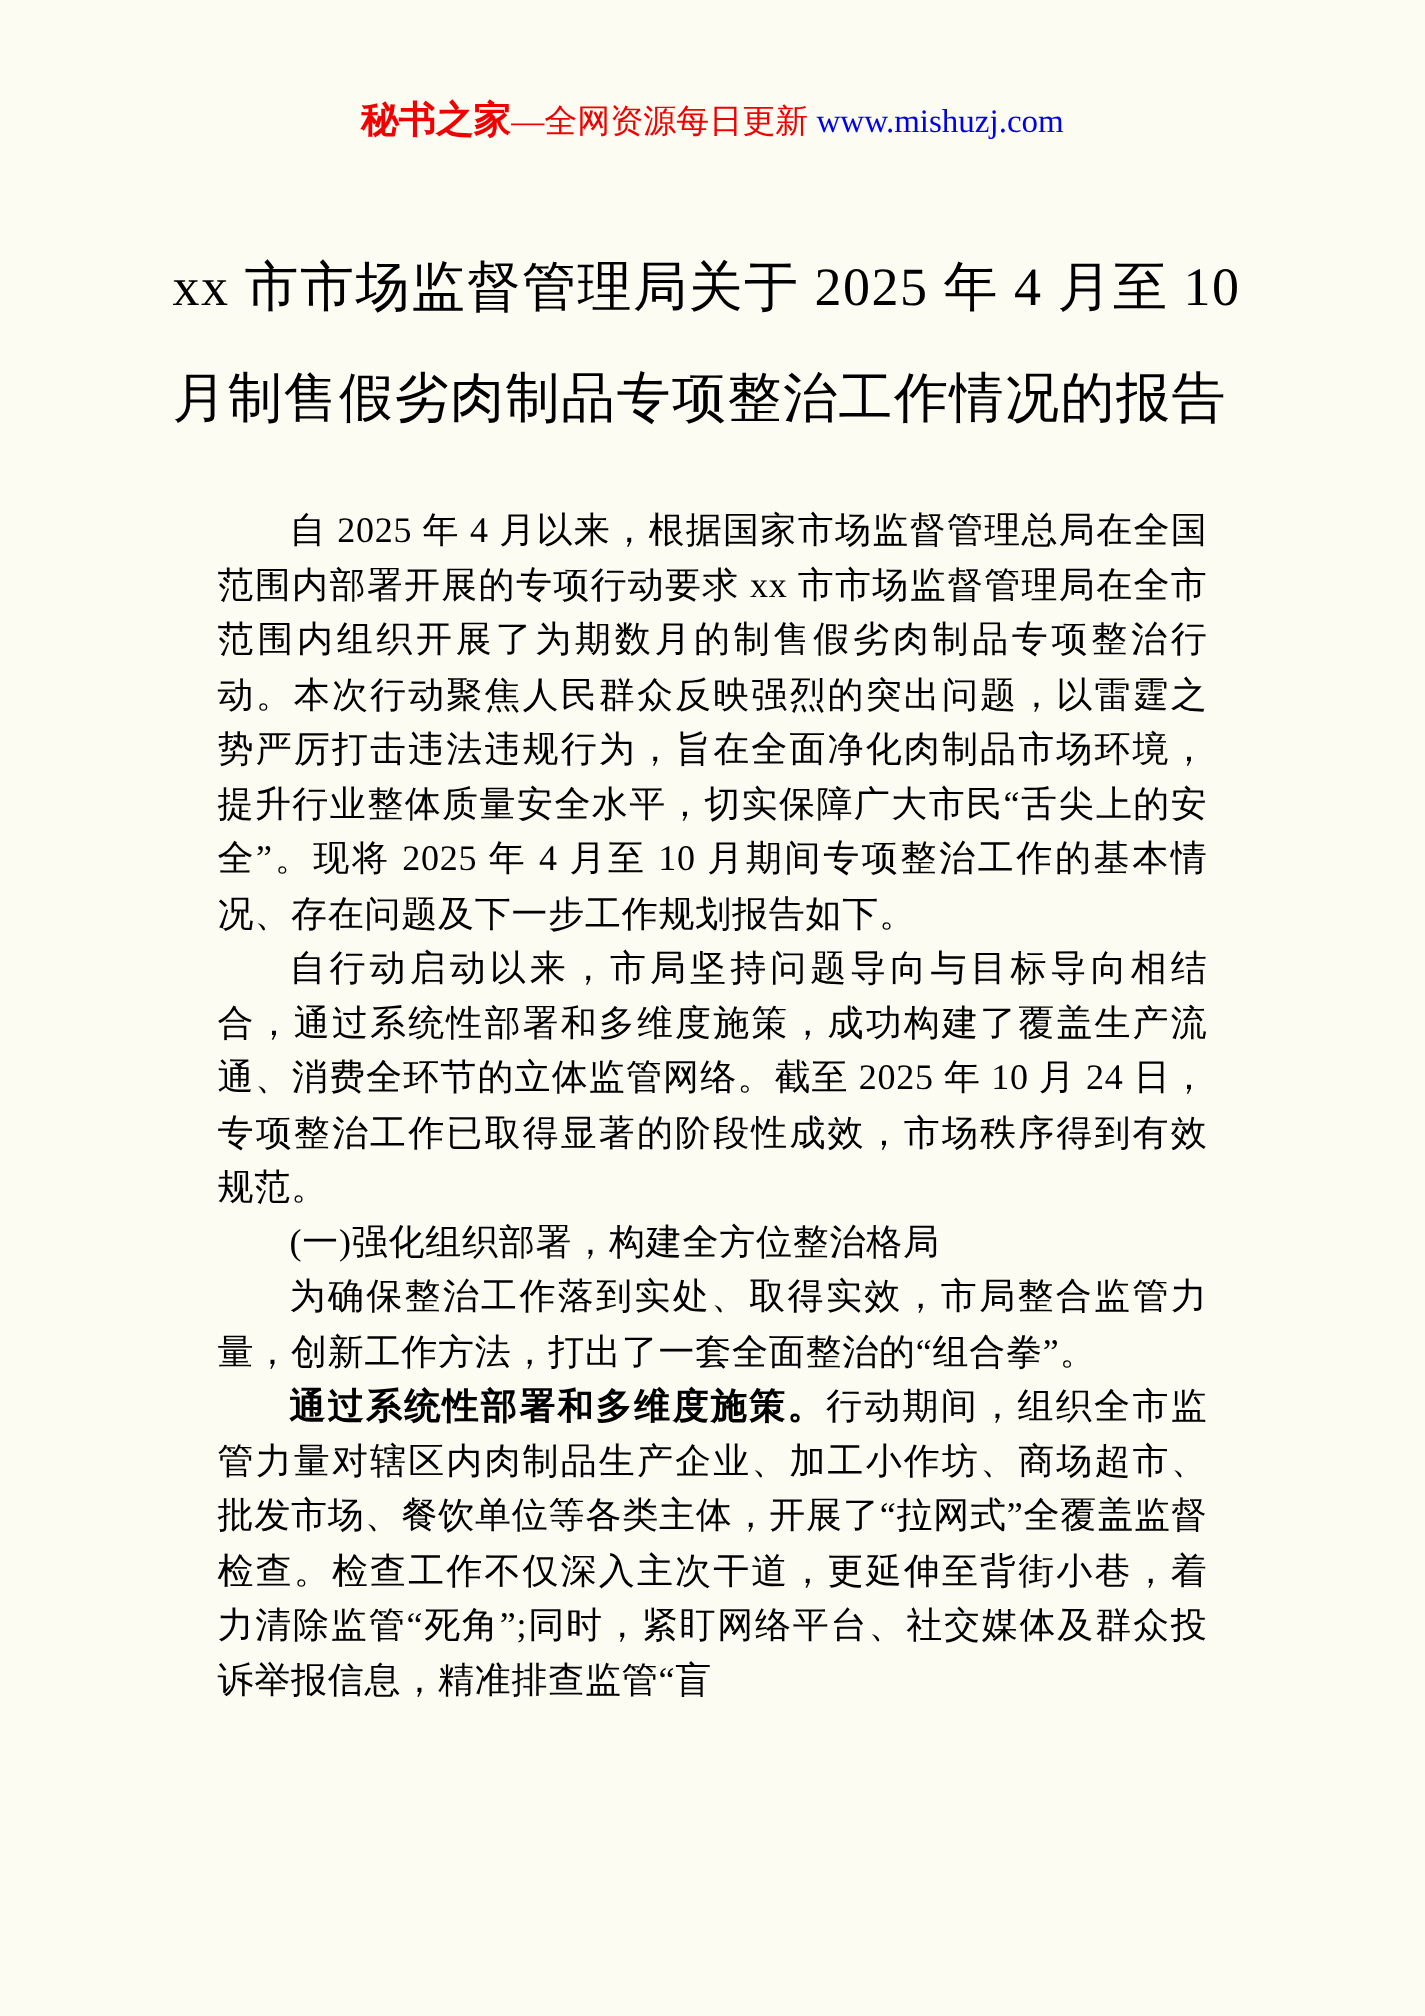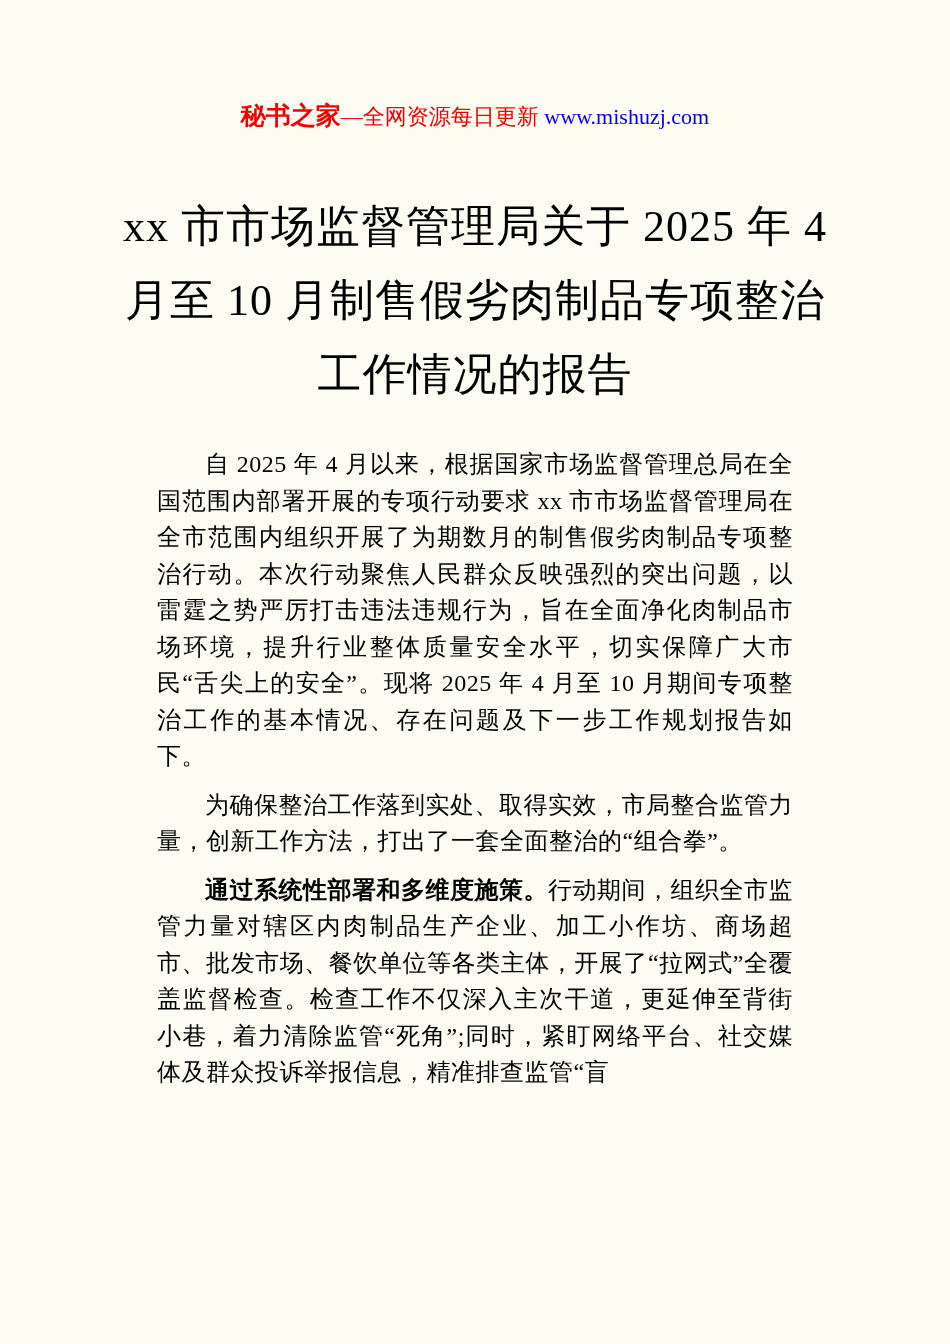--- a/index.html
+++ b/index.html
@@ -12,58 +12,60 @@
   html,body{margin:0;padding:0;}
   body{
     width:950px;height:1344px;
     background:var(--page-bg);
     color:var(--text-black);
     font-family:"Liberation Serif","DejaVu Serif",serif;
     overflow:hidden;
   }
   .page{width:950px;height:1344px;position:relative;}
   .doc-header{
-    padding-top:101px;
+    padding-top:66px;
     text-align:center;
     font-size:22px;
     line-height:30px;
     white-space:nowrap;
   }
   .brand{color:var(--brand-red);font-weight:bold;font-size:25px;}
   .tagline{color:var(--brand-red);font-size:22px;}
   .url{color:var(--link-blue);font-size:22px;text-decoration:none;}
   .doc-title{
     width:720px;
     margin:58px auto 0;
-    text-align:center;
-    font-size:44px;
+    text-align:left;
+    font-size:36px;
     font-weight:400;
     line-height:74px;
     letter-spacing:1px;
   }
   .doc-body{
     margin:34px 145px 0;
     font-size:24px;
     line-height:36.5px;
     text-align:justify;
     letter-spacing:0.5px;
   }
-  .para{margin:12px;text-indent:2em;}
+  .para{margin:0;text-indent:2em;}
   .bold{font-weight:bold;}
 </style>
 </head>
 <body>
 
 <div class="page">
 
   <div class="doc-header">
     <span class="brand">秘书之家</span><span class="tagline">—全网资源每日更新 </span><a class="url">www.mishuzj.com</a>
   </div>
 
   <h1 class="doc-title">xx 市市场监督管理局关于 2025 年 4 月至 10 月制售假劣肉制品专项整治工作情况的报告</h1>
 
   <div class="doc-body">
     <p class="para">自 2025 年 4 月以来，根据国家市场监督管理总局在全国范围内部署开展的专项行动要求 xx 市市场监督管理局在全市范围内组织开展了为期数月的制售假劣肉制品专项整治行动。本次行动聚焦人民群众反映强烈的突出问题，以雷霆之势严厉打击违法违规行为，旨在全面净化肉制品市场环境，提升行业整体质量安全水平，切实保障广大市民“舌尖上的安全”。现将 2025 年 4 月至 10 月期间专项整治工作的基本情况、存在问题及下一步工作规划报告如下。</p>
+    <p class="para">自行动启动以来，市局坚持问题导向与目标导向相结合，通过系统性部署和多维度施策，成功构建了覆盖生产流通、消费全环节的立体监管网络。截至 2025 年 10 月 24 日，专项整治工作已取得显著的阶段性成效，市场秩序得到有效规范。</p>
+    <p class="para">(一)强化组织部署，构建全方位整治格局</p>
     <p class="para">为确保整治工作落到实处、取得实效，市局整合监管力量，创新工作方法，打出了一套全面整治的“组合拳”。</p>
     <p class="para"><span class="bold">通过系统性部署和多维度施策。</span><span>行动期间，组织全市监管力量对辖区内肉制品生产企业、加工小作坊、商场超市、批发市场、餐饮单位等各类主体，开展了“拉网式”全覆盖监督检查。检查工作不仅深入主次干道，更延伸至背街小巷，着力清除监管“死角”;同时，紧盯网络平台、社交媒体及群众投诉举报信息，精准排查监管“盲</span></p>
   </div>
 
 </div>
 
 </body></html>

